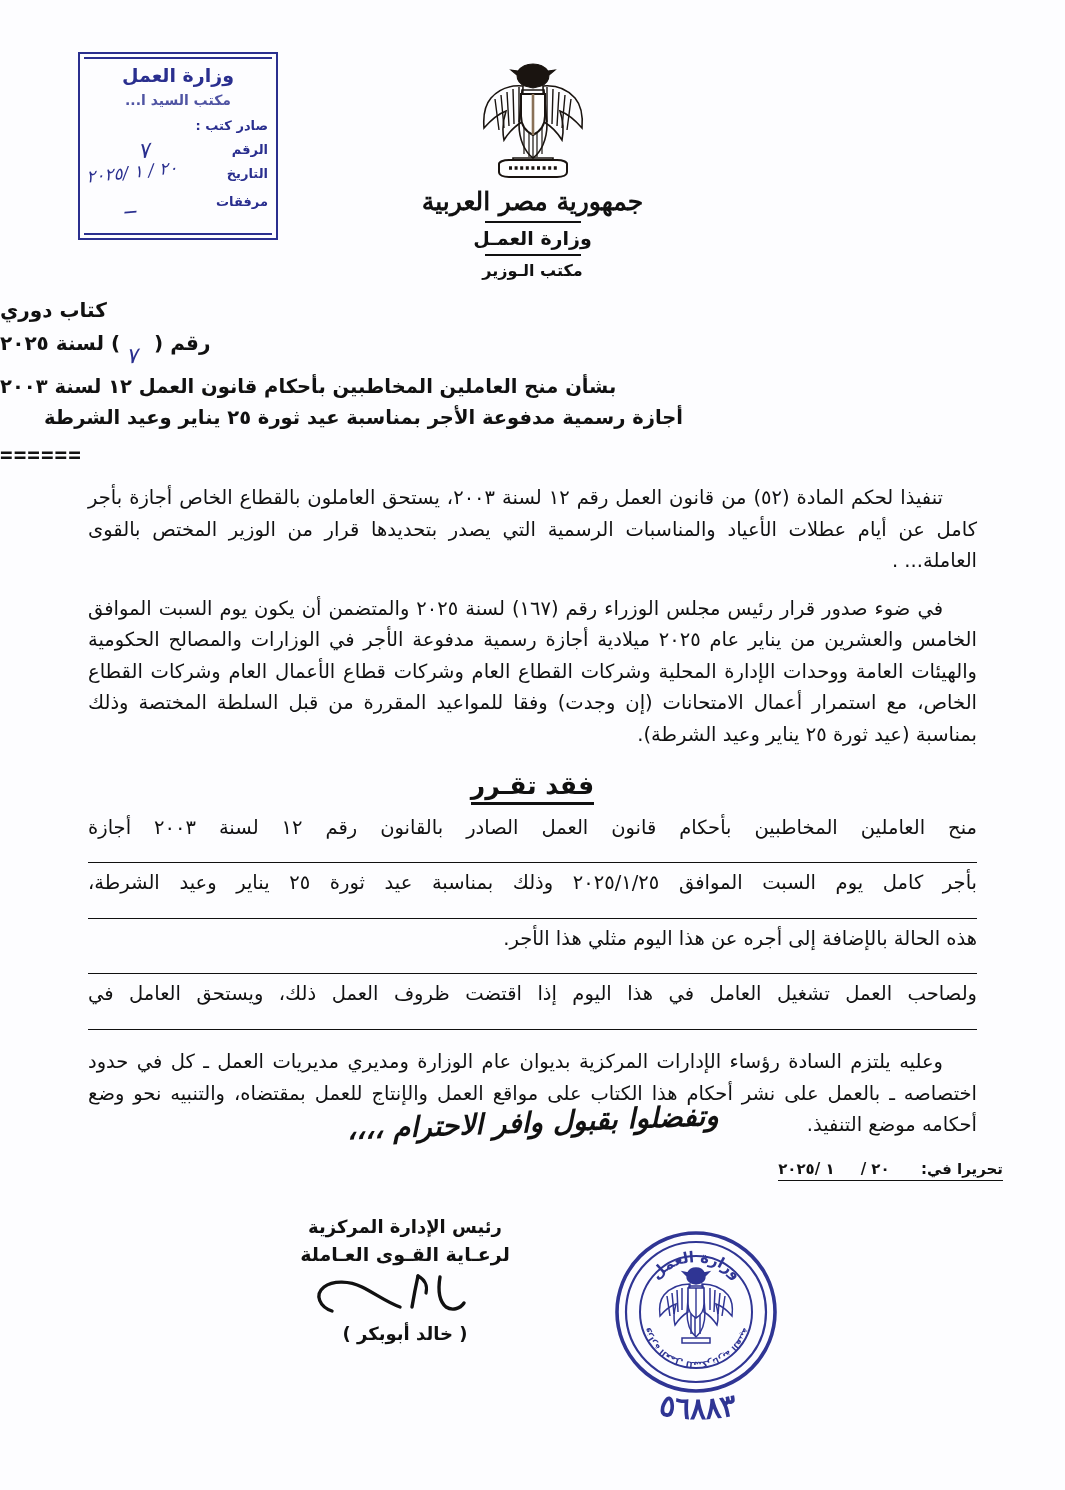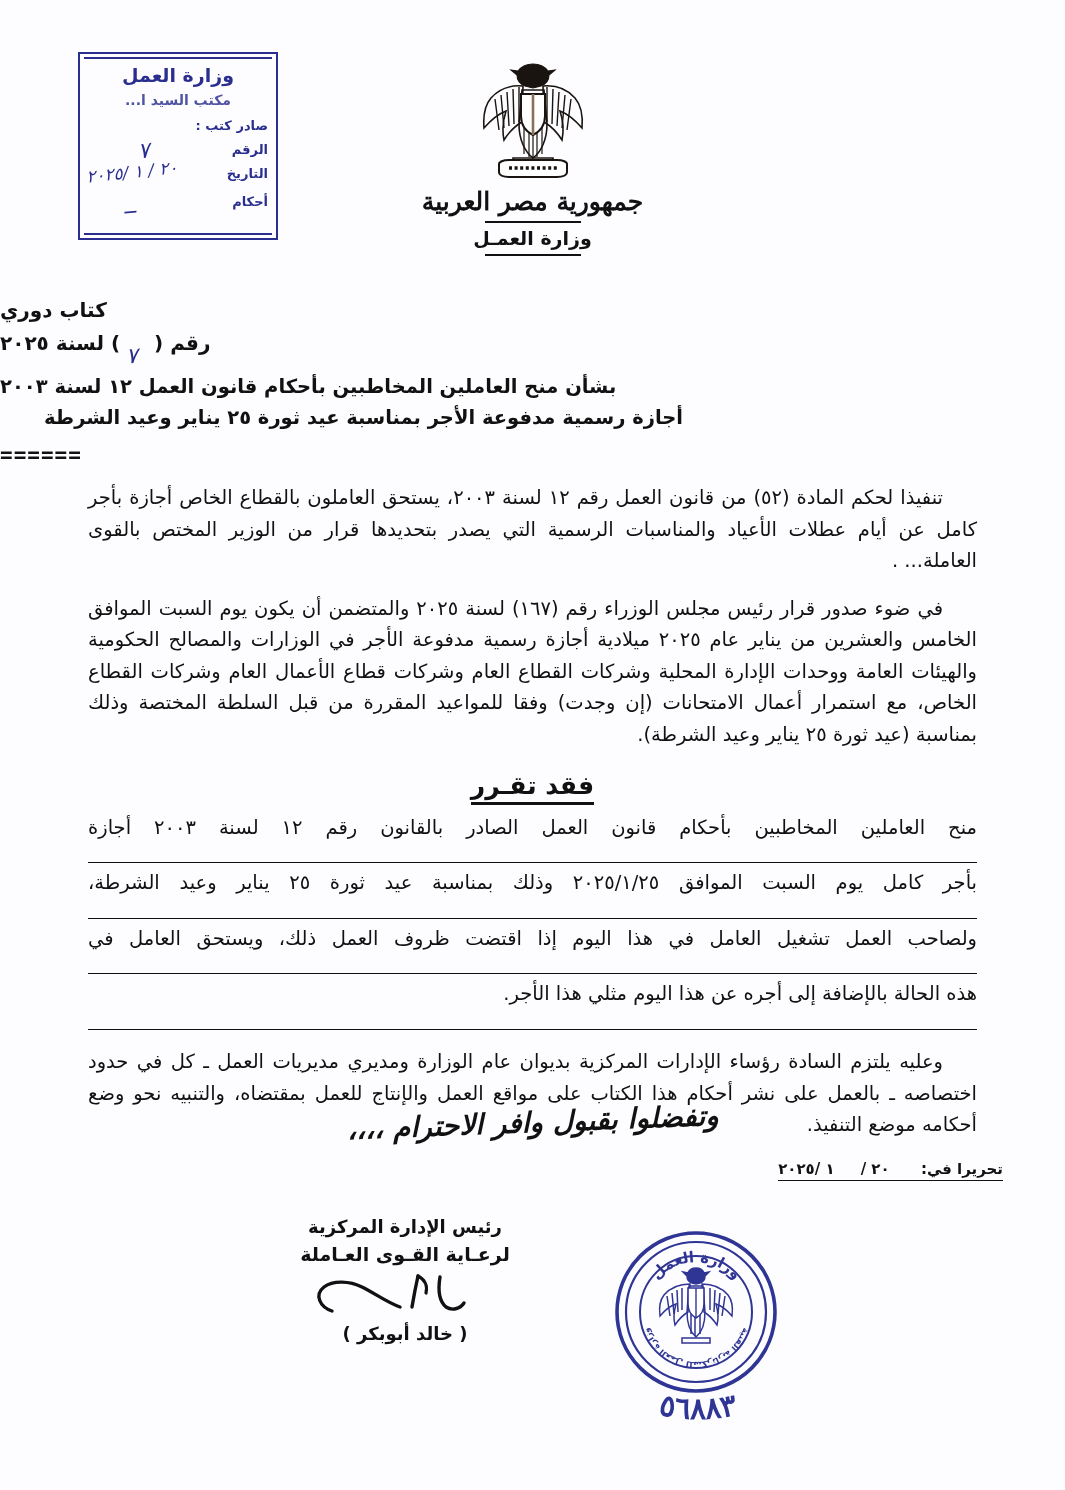--- a/index.html
+++ b/index.html
@@ -149,21 +149,21 @@
 <body>
 
 <div class="page">
 
   <div class="stamp-box">
     <div class="stamp-title">وزارة العمل</div>
     <div class="stamp-sub">مكتب السيد ا...</div>
     <div class="stamp-row sr1">صادر كتب :</div>
     <div class="stamp-row sr2">الرقم</div>
     <div class="stamp-row sr3">التاريخ</div>
-    <div class="stamp-row sr4">أحكام</div>
+    <div class="stamp-row sr4">مرفقات</div>
     <div class="hw hw-num">٧</div>
     <div class="hw hw-date">٢٠ / ١ /٢٠٢٥</div>
     <div class="hw hw-att">ــ</div>
   </div>
 
   <div class="masthead">
     <svg class="emblem" width="120" height="125" viewBox="0 0 120 125">
       <g fill="#1a1410" stroke="#1a1410" stroke-width="1.1">
 
         <path d="M60 6 C53 6 48 9 45 13 L38 12 L44 17 C44 22 47 26 52 28 L60 30 L68 28 C73 26 76 22 76 17 L82 12 L75 13 C72 9 67 6 60 6 Z"></path>
@@ -183,20 +183,21 @@
         <path d="M40 100 L80 100 L80 106 L40 106 Z" fill="none" stroke-width="1.6"></path>
 
         <path d="M26 106 C26 104 30 102 36 102 L84 102 C90 102 94 104 94 106 L94 114 C94 117 90 119 84 119 L36 119 C30 119 26 117 26 114 Z" fill="#ffffff" stroke="#1a1410" stroke-width="2"></path>
         <path d="M36 110 L84 110" stroke="#1a1410" stroke-width="3.4" stroke-dasharray="3 2.6" fill="none"></path>
       </g>
     </svg>
     <div class="mast-country">جمهورية مصر العربية</div>
     <div class="mast-rule"></div>
     <div class="mast-min">وزارة العمـل</div>
     <div class="mast-rule"></div>
+    <div class="mast-off">مكتب الـوزير</div>
   </div>
 
   <div class="title-block">
     <div class="t-kind">كتاب دوري</div>
     <div class="t-num">
       <span>رقم (</span><span class="slot"><span class="mark hw">٧</span></span><span>) لسنة ٢٠٢٥</span>
     </div>
     <div class="t-sub1">بشأن منح العاملين المخاطبين بأحكام قانون العمل ١٢ لسنة ٢٠٠٣</div>
     <div class="t-sub2">أجازة رسمية مدفوعة الأجر بمناسبة عيد ثورة ٢٥ يناير وعيد الشرطة</div>
     <div class="t-sep">======</div>
@@ -208,22 +209,22 @@
 
     <p class="para last-right">في ضوء صدور قرار رئيس مجلس الوزراء رقم (١٦٧) لسنة ٢٠٢٥ والمتضمن أن يكون يوم السبت الموافق الخامس والعشرين من يناير عام ٢٠٢٥ ميلادية أجازة رسمية مدفوعة الأجر في الوزارات والمصالح الحكومية والهيئات العامة ووحدات الإدارة المحلية وشركات القطاع العام وشركات قطاع الأعمال العام وشركات القطاع الخاص، مع استمرار أعمال الامتحانات (إن وجدت) وفقا للمواعيد المقررة من قبل السلطة المختصة وذلك بمناسبة (عيد ثورة ٢٥ يناير وعيد الشرطة).</p>
 
     <div class="decide-head">
       <span>فقد تقـرر</span>
     </div>
 
     <p class="para underlined">
       <span class="ln">منح العاملين المخاطبين بأحكام قانون العمل الصادر بالقانون رقم ١٢ لسنة ٢٠٠٣ أجازة</span>
       <span class="ln">بأجر كامل يوم السبت الموافق ٢٠٢٥/١/٢٥ وذلك بمناسبة عيد ثورة ٢٥ يناير وعيد الشرطة،</span>
+      <span class="ln end">هذه الحالة بالإضافة إلى أجره عن هذا اليوم مثلي هذا الأجر.</span>
       <span class="ln">ولصاحب العمل تشغيل العامل في هذا اليوم إذا اقتضت ظروف العمل ذلك، ويستحق العامل في</span>
-      <span class="ln end">هذه الحالة بالإضافة إلى أجره عن هذا اليوم مثلي هذا الأجر.</span>
     </p>
 
     <p class="para last-right" style="margin-top:14px;">وعليه يلتزم السادة رؤساء الإدارات المركزية بديوان عام الوزارة ومديري مديريات العمل ـ كل في حدود اختصاصه ـ بالعمل على نشر أحكام هذا الكتاب على مواقع العمل والإنتاج للعمل بمقتضاه، والتنبيه نحو وضع أحكامه موضع التنفيذ.</p>
   </div>
 
   <div class="closing">
     <span class="salutation">وتفضلوا بقبول وافر الاحترام ،،،،</span>
   </div>
 
   <div class="written-on">

